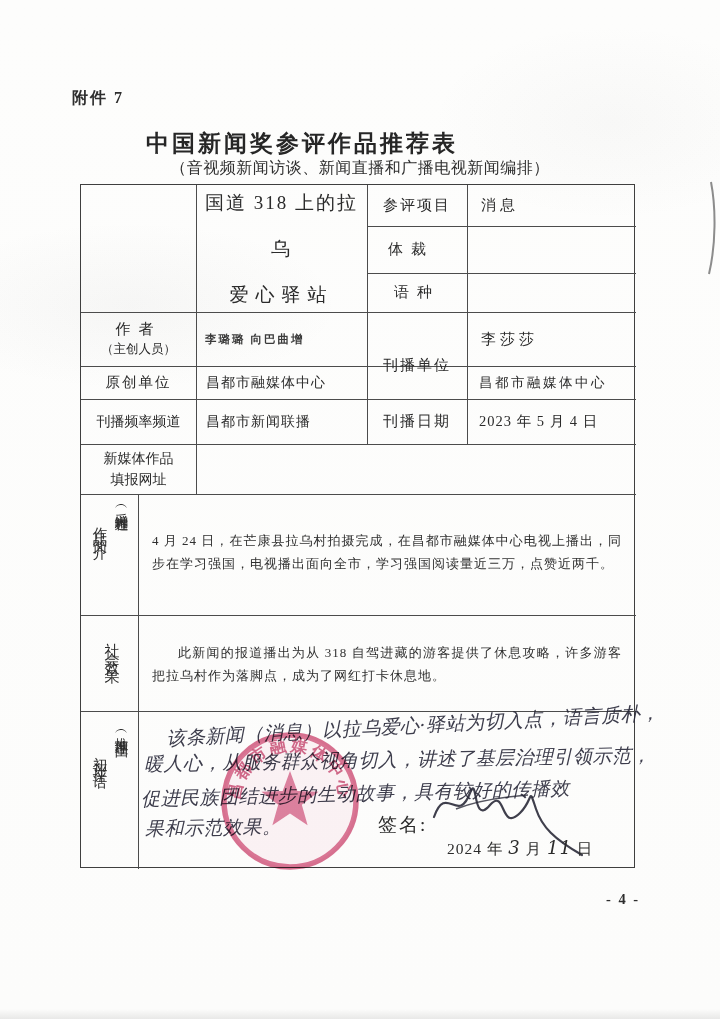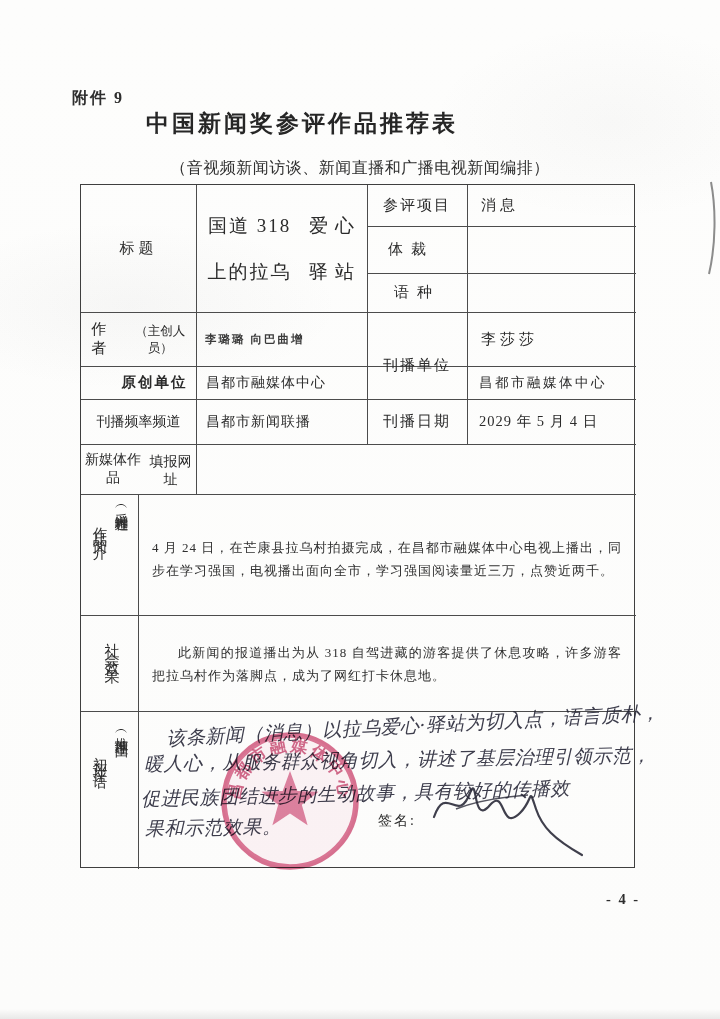--- a/index.html
+++ b/index.html
@@ -10,128 +10,127 @@
     background:
       radial-gradient(ellipse 300px 120px at 18% 30%, rgba(120,120,120,0.05), transparent 70%),
       radial-gradient(ellipse 260px 140px at 85% 12%, rgba(120,120,120,0.04), transparent 70%),
       linear-gradient(#fdfdfc,#fcfcfb);
     overflow:hidden;
   }
   .page::after{ content:""; position:absolute; left:0; right:0; bottom:0; height:10px;
     background:linear-gradient(rgba(0,0,0,0), rgba(0,0,0,0.08)); }
 
   .attachment { position:absolute; left:72px; top:88px; font-size:16px; font-weight:bold; letter-spacing:2px; }
-  .doc-title { position:absolute; left:0; top:108px; width:604px; text-align:center;
+  .doc-title { position:absolute; left:0; top:128px; width:604px; text-align:center;
     font-size:23px; font-weight:600; letter-spacing:3px; color:#262626; }
   .doc-subtitle { position:absolute; left:0; top:158px; width:720px; text-align:center;
     font-size:16px; letter-spacing:0.5px; color:#303030; }
 
   .tbl { position:absolute; left:80px; top:184px; width:555px; height:684px;
     border:1.4px solid #3f3f3f; }
   .vl { position:absolute; width:1px; background:#4c4c4c; }
   .hl { position:absolute; height:1px; background:#4c4c4c; }
 
   .cell { position:absolute; display:flex; align-items:center; justify-content:center;
     text-align:center; font-size:15px; color:#2b2b2b; }
   .cell.left { justify-content:flex-start; text-align:left; }
-  .stack { display:flex; flex-direction:row; align-items:center; justify-content:center; }
+  .stack { display:flex; flex-direction:column; align-items:center; justify-content:center; }
 
   .title-value { font-size:19px; line-height:46px; letter-spacing:2px; font-weight:500; }
   .title-value .l2 { letter-spacing:7px; }
   .small-entry { font-size:11.5px; font-weight:600; letter-spacing:2px; color:#3a3a3a; }
   .wrapval { display:block; width:138px; font-size:13.5px; line-height:18px; letter-spacing:2.5px; text-align:left; }
   .ls2{letter-spacing:2px;} .ls4{letter-spacing:4px;} .ls8{letter-spacing:8px;} .ls10{letter-spacing:10px;}
 
   .vtext { position:absolute; writing-mode:vertical-rl; font-size:14.5px; color:#2b2b2b; }
   .v-main { letter-spacing:6px; }
   .v-paren { font-size:13.5px; letter-spacing:2px; }
   .v-single { letter-spacing:9px; font-size:15px; }
 
   .para { position:absolute; font-size:13px; line-height:23px; letter-spacing:1px;
     text-align:justify; color:#2f2f2f; }
   .indent { text-indent:2em; }
 
   .hand { position:absolute; font-style:italic; font-size:19px; letter-spacing:0.5px;
     color:#232334; opacity:0.88; white-space:nowrap; font-family:"DejaVu Serif",serif; }
 
-  .sign-label { position:absolute; font-size:14px; letter-spacing:2px; color:#2b2b2b; }
+  .sign-label { position:absolute; font-size:19px; letter-spacing:2px; color:#2b2b2b; }
   .date-line { position:absolute; font-size:15.5px; letter-spacing:1px; color:#2b2b2b; white-space:nowrap; }
   .date-hand { font-style:italic; font-size:18px; font-family:"DejaVu Serif",serif; }
 
   .stamp { position:absolute; mix-blend-mode:multiply; opacity:0.92; }
   .page-number { position:absolute; left:606px; top:891px; font-size:14.5px; letter-spacing:2px; font-weight:600; }
   .scan-artifact { position:absolute; left:700px; top:178px; }
 </style>
 </head>
 <body>
 
 <div class="page">
 
-  <div class="attachment">附件 9</div>
+  <div class="attachment">附件 7</div>
   <div class="doc-title">中国新闻奖参评作品推荐表</div>
   <div class="doc-subtitle">（音视频新闻访谈、新闻直播和广播电视新闻编排）</div>
 
   <div class="tbl">
 
     <div class="vl" style="left:115px; top:0; height:309px;"></div>
     <div class="vl" style="left:286px; top:0; height:259px;"></div>
     <div class="vl" style="left:386px; top:0; height:259px;"></div>
     <div class="vl" style="left:57px; top:309px; height:375px;"></div>
     <div class="hl" style="top:41px; left:286px; width:269px;"></div>
     <div class="hl" style="top:88px; left:286px; width:269px;"></div>
     <div class="hl" style="top:127px; left:0; width:555px;"></div>
     <div class="hl" style="top:181px; left:0; width:555px;"></div>
     <div class="hl" style="top:214px; left:0; width:555px;"></div>
     <div class="hl" style="top:259px; left:0; width:555px;"></div>
     <div class="hl" style="top:309px; left:0; width:555px;"></div>
     <div class="hl" style="top:430px; left:0; width:555px;"></div>
     <div class="hl" style="top:526px; left:0; width:555px;"></div>
 
-    <div class="cell ls4" style="left:0; top:0; width:115px; height:127px;">标题</div>
     <div class="cell stack title-value" style="left:115px; top:0; width:171px; height:127px;">
       <span>国道 318 上的拉乌</span>
       <span class="l2">爱心驿站</span>
     </div>
     <div class="cell ls2" style="left:286px; top:0; width:100px; height:41px;">参评项目</div>
     <div class="cell left ls4" style="left:386px; top:0; width:169px; height:41px; padding-left:14px;">消息</div>
     <div class="cell ls8" style="left:280px; top:41px; width:100px; height:47px;">体裁</div>
     <div class="cell left" style="left:386px; top:41px; width:169px; height:47px; padding-left:14px;"></div>
     <div class="cell ls8" style="left:286px; top:88px; width:100px; height:39px;">语种</div>
     <div class="cell left" style="left:386px; top:88px; width:169px; height:39px; padding-left:14px;"></div>
 
     <div class="cell left small-entry" style="left:115px; top:127px; width:171px; height:54px; padding-left:9px;">李璐璐 向巴曲增</div>
     <div class="cell stack" style="left:0; top:127px; width:115px; height:54px;">
       <span class="ls8" style="font-size:15px;">作者</span>
       <span style="font-size:12.5px; margin-top:2px;">（主创人员）</span>
     </div>
     <div class="cell left ls4" style="left:386px; top:127px; width:169px; height:54px; padding-left:14px;">李莎莎</div>
 
-    <div class="cell ls2" style="left:16px; top:181px; width:115px; height:33px; font-size:14.5px;font-weight:bold;">原创单位</div>
+    <div class="cell ls2" style="left:0; top:181px; width:115px; height:33px; font-size:14.5px;">原创单位</div>
     <div class="cell left" style="left:115px; top:181px; width:171px; height:33px; padding-left:10px; font-size:14px; letter-spacing:1px;">昌都市融媒体中心</div>
     <div class="cell ls2" style="left:286px; top:164px; width:100px; height:33px;">刊播单位</div>
     <div class="cell left" style="left:386px; top:181px; width:169px; height:33px; padding-left:12px;">
       <span class="wrapval">昌都市融媒体中心</span>
     </div>
 
     <div class="cell" style="left:0; top:214px; width:115px; height:45px; font-size:14px;">刊播频率频道</div>
     <div class="cell left" style="left:115px; top:214px; width:171px; height:45px; padding-left:10px; font-size:14px; letter-spacing:1px;">昌都市新闻联播</div>
     <div class="cell ls2" style="left:286px; top:214px; width:100px; height:45px;">刊播日期</div>
     <div class="cell left" style="left:386px; top:214px; width:169px; height:45px; padding-left:12px;">
-      <span class="wrapval" style="letter-spacing:1px; font-size:14.5px; line-height:19px; width:135px;">2029 年 5 月 4 日</span>
+      <span class="wrapval" style="letter-spacing:1px; font-size:14.5px; line-height:19px; width:135px;">2023 年 5 月 4 日</span>
     </div>
 
     <div class="cell stack" style="left:0; top:259px; width:115px; height:50px; font-size:14px;">
       <span>新媒体作品</span>
       <span style="margin-top:3px;">填报网址</span>
     </div>
     <div class="cell left" style="left:115px; top:259px; width:440px; height:50px; padding-left:12px;"></div>
 
     <div class="vtext v-main" style="left:9px; top:331px;">作品简介</div>
     <div class="vtext v-paren" style="left:31px; top:315px;">（采编过程）</div>
-    <div class="para" style="left:71px; top:344px; width:470px;margin-top:7px;">4 月 24 日，在芒康县拉乌村拍摄完成，在昌都市融媒体中心电视上播出，同步在学习强国，电视播出面向全市，学习强国阅读量近三万，点赞近两千。</div>
+    <div class="para" style="left:71px; top:344px; width:470px;">4 月 24 日，在芒康县拉乌村拍摄完成，在昌都市融媒体中心电视上播出，同步在学习强国，电视播出面向全市，学习强国阅读量近三万，点赞近两千。</div>
 
     <div class="vtext v-single" style="left:21px; top:446px;">社会效果</div>
     <div class="para indent" style="left:71px; top:456px; width:470px;">此新闻的报道播出为从 318 自驾进藏的游客提供了休息攻略，许多游客把拉乌村作为落脚点，成为了网红打卡休息地。</div>
 
     <div class="vtext v-main" style="left:9px; top:560px;">初评评语</div>
     <div class="vtext v-paren" style="left:31px; top:540px;">（推荐理由）</div>
 
     <div class="hand" style="left:85px; top:528px; transform:rotate(-3deg);">该条新闻（消息）以拉乌爱心·驿站为切入点，语言质朴，</div>
     <div class="hand" style="left:63px; top:562px; transform:rotate(-1deg);">暖人心，从服务群众视角切入，讲述了基层治理引领示范，</div>
     <div class="hand" style="left:60px; top:596px; transform:rotate(-1.5deg);">促进民族团结进步的生动故事，具有较好的传播效</div>
@@ -145,20 +144,27 @@
       <text font-size="16.5" fill="#c94a72" letter-spacing="3" opacity="0.9" style="font-family:'Liberation Serif',serif; font-weight:bold;">
         <textPath href="#sealArc" startOffset="50%" text-anchor="middle">昌都市融媒体中心</textPath>
       </text>
     </svg>
 
     <div class="sign-label" style="left:297px; top:627px;">签名:</div>
     <svg style="position:absolute; left:335px; top:580px;" width="170" height="95" viewBox="0 0 170 95">
       <path d="M18,52 C30,18 42,60 54,28 C62,8 56,62 74,40 C90,22 84,68 104,48 C118,34 112,20 120,44 C126,62 138,74 166,90" fill="none" stroke="#2a2a38" stroke-width="2.2" stroke-linecap="round" opacity="0.9"></path>
       <path d="M40,44 C60,36 86,32 112,30" fill="none" stroke="#2a2a38" stroke-width="1.6" opacity="0.8"></path>
     </svg>
+    <div class="date-line" style="left:366px; top:652px;">
+      <span>2024 年</span>
+      <span class="date-hand">3</span>
+      <span>月</span>
+      <span class="date-hand">11</span>
+      <span>日</span>
+    </div>
   </div>
 
   <svg class="scan-artifact" width="20" height="100" viewBox="0 0 20 100">
     <path d="M 11,4 C 16,30 16,66 9,96" fill="none" stroke="#2f2f2f" stroke-width="2" opacity="0.55"></path>
   </svg>
 
   <div class="page-number">- 4 -</div>
 </div>
 
 </body></html>

